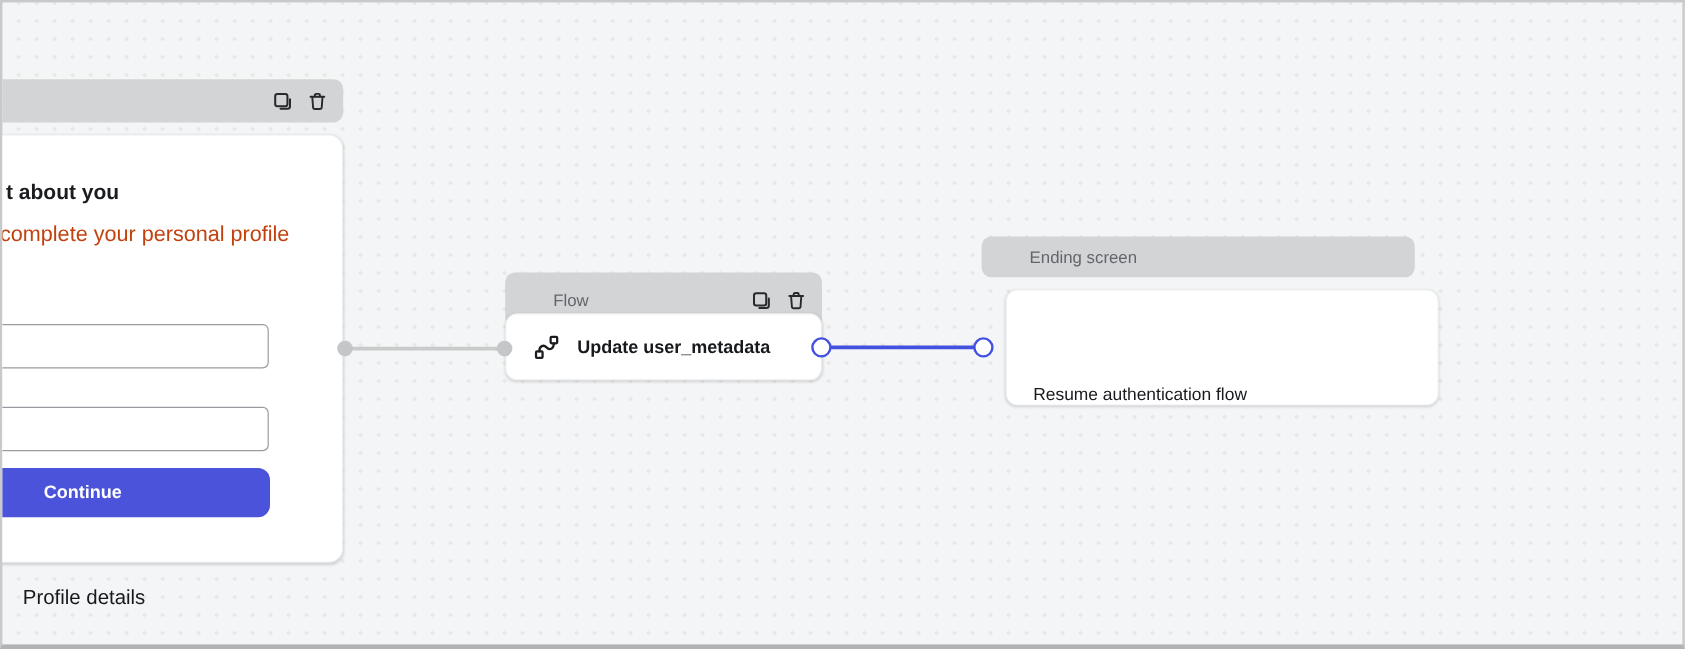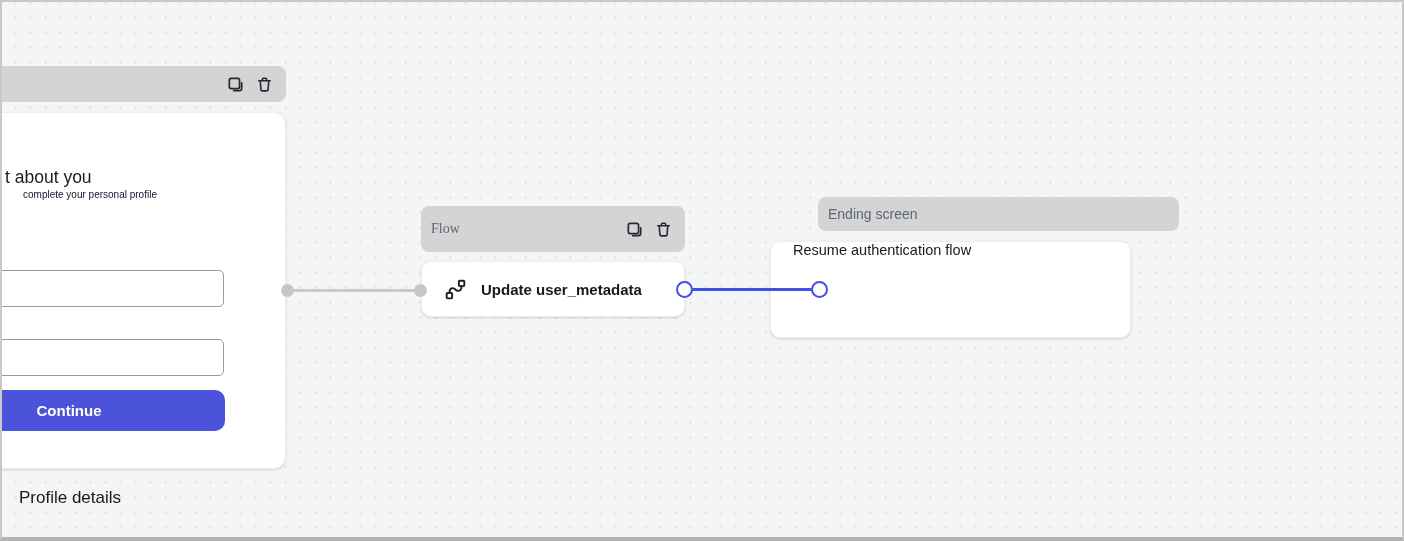--- a/index.html
+++ b/index.html
@@ -23,21 +23,21 @@
   .node-header {
     position: absolute;
     background: #d3d4d5;
     border-radius: 8px;
     display: flex;
     align-items: center;
   }
   .node-header .hdr-label {
     font-size: 14px;
     color: #61666c;
-    padding-left: 10px;
+    padding-left: 40px;
     flex: 1;
     white-space: nowrap;
   }
   .hdr-actions {
     position: absolute;
     right: 13px;
     top: 0;
     bottom: 0;
     display: flex;
     align-items: center;
@@ -66,33 +66,31 @@
   }
 
   
   .profile-header { left: -116px; top: 64px; width: 400px; height: 36px; }
   .profile-card  { left: -116px; top: 110px; width: 400px; height: 357px; border-radius: 12px; }
 
   .profile-title {
     position: absolute;
     left: 118px; top: 37px;
     font-size: 17.5px;
-    font-weight: 400;
+    font-weight: 700;
     color: #1a1c1f;
     white-space: nowrap;
-    margin-top: 17px;
   }
   .profile-desc {
     position: absolute;
     left: 113px; top: 72px;
-    font-size: 10px;
+    font-size: 18px;
     line-height: 20.5px;
-    color: #0f172a;
-    white-space: nowrap;
-    padding-left: 23px;
+    color: #c2410c;
+    white-space: nowrap;
   }
   .profile-input {
     position: absolute;
     left: 26px;
     width: 311px;
     height: 37px;
     background: #fff;
     border: 1px solid #989ca1;
     border-radius: 5px;
     font-size: 14px;
@@ -118,44 +116,44 @@
   }
   .node-footer-label {
     position: absolute;
     left: 17px; top: 486px;
     font-size: 17px;
     color: #17191c;
     white-space: nowrap;
   }
 
   
-  .flow-header { left: 419px; top: 204px; width: 264px; height: 46px; font-family: Liberation Serif, serif; }
+  .flow-header { left: 419px; top: 225px; width: 264px; height: 46px; }
   .flow-card {
     left: 419px; top: 259px; width: 264px; height: 56px;
     border-radius: 10px;
     display: flex;
     align-items: center;
     padding-left: 23px;
     gap: 15px;
   }
   .flow-card .flow-icon { color: #1a1c1f; display: flex; }
   .flow-card .body-label {
     font-size: 15px;
     font-weight: 700;
     color: #17191c;
     white-space: nowrap;
   }
 
   
   .ending-header { left: 816px; top: 195px; width: 361px; height: 34px; }
   .ending-card {
-    left: 768px; top: 239px; width: 361px; height: 97px;
+    left: 836px; top: 239px; width: 361px; height: 97px;
     border-radius: 10px;
     display: flex;
-    align-items: flex-start;
+    align-items: flex-end;
     padding-left: 22px;
   }
   .ending-card .body-label {
     font-size: 14.5px;
     color: #17191c;
     white-space: nowrap;
   }
 
   
   .edge {

